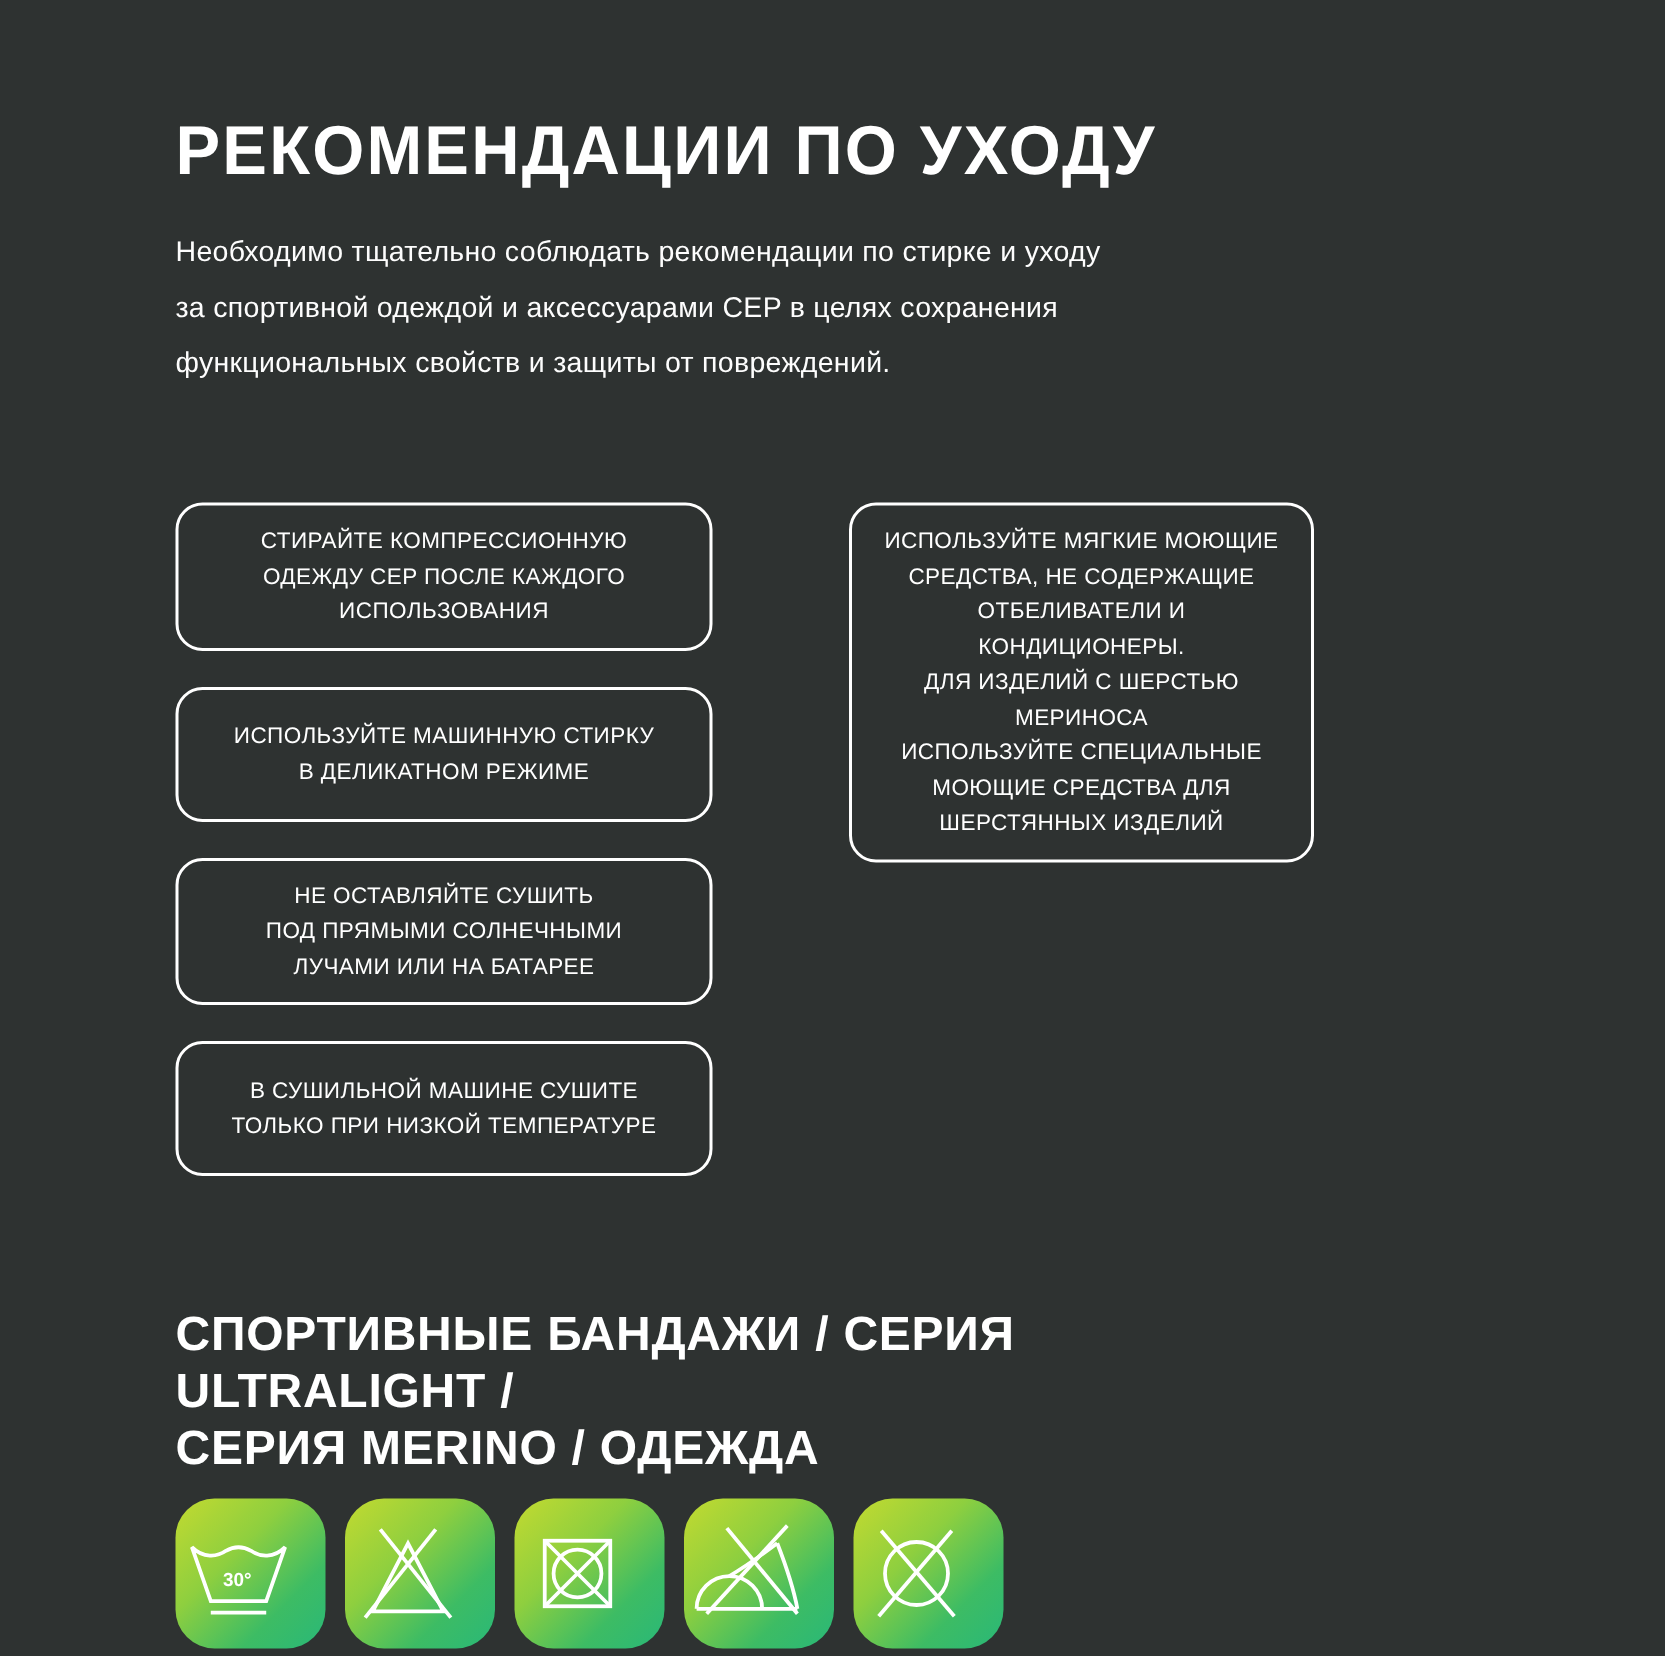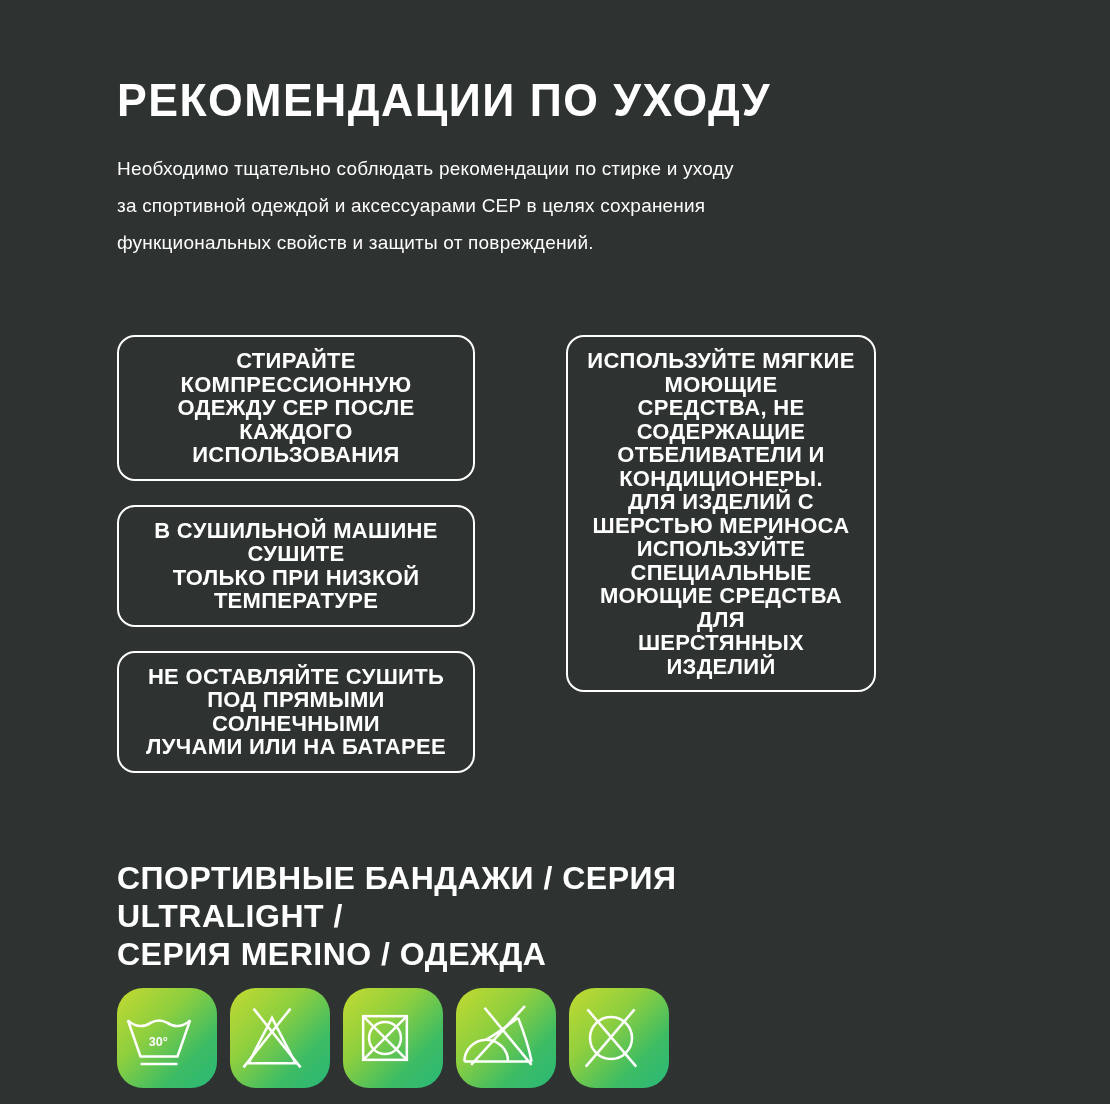--- a/index.html
+++ b/index.html
@@ -49,22 +49,22 @@
     border-radius:18px;
     min-height:90px;
     display:flex;
     align-items:center;
     justify-content:center;
     text-align:center;
     padding:12px 18px;
   }
   .care-box.tall{ min-height:204px;margin-left:48px; }
   .care-box .box-text{
-    font-size:22px;
-    font-weight:700;
+    font-size:15px;
+    font-weight:400;
     line-height:23.5px;
     letter-spacing:0.3px;
     white-space:pre-line;
   }
   .footer-heading{
     margin:86px 0 0 0;
     font-size:32px;
     font-weight:700;
     line-height:38px;
     letter-spacing:0.5px;
@@ -107,27 +107,31 @@
 функциональных свойств и защиты от повреждений.</p>
 
   <div class="boxes">
     <div class="col">
       <div class="care-box">
         <span class="box-text">СТИРАЙТЕ КОМПРЕССИОННУЮ
 ОДЕЖДУ CEP ПОСЛЕ КАЖДОГО
 ИСПОЛЬЗОВАНИЯ</span>
       </div>
       <div class="care-box">
-        <span class="box-text">В СУШИЛЬНОЙ МАШИНЕ СУШИТЕ
-ТОЛЬКО ПРИ НИЗКОЙ ТЕМПЕРАТУРЕ</span>
+        <span class="box-text">ИСПОЛЬЗУЙТЕ МАШИННУЮ СТИРКУ
+В ДЕЛИКАТНОМ РЕЖИМЕ</span>
       </div>
       <div class="care-box">
         <span class="box-text">НЕ ОСТАВЛЯЙТЕ СУШИТЬ
 ПОД ПРЯМЫМИ СОЛНЕЧНЫМИ
 ЛУЧАМИ ИЛИ НА БАТАРЕЕ</span>
+      </div>
+      <div class="care-box">
+        <span class="box-text">В СУШИЛЬНОЙ МАШИНЕ СУШИТЕ
+ТОЛЬКО ПРИ НИЗКОЙ ТЕМПЕРАТУРЕ</span>
       </div>
     </div>
     <div class="col">
       <div class="care-box tall">
         <span class="box-text">ИСПОЛЬЗУЙТЕ МЯГКИЕ МОЮЩИЕ
 СРЕДСТВА, НЕ СОДЕРЖАЩИЕ
 ОТБЕЛИВАТЕЛИ И КОНДИЦИОНЕРЫ.
 ДЛЯ ИЗДЕЛИЙ С ШЕРСТЬЮ МЕРИНОСА
 ИСПОЛЬЗУЙТЕ СПЕЦИАЛЬНЫЕ
 МОЮЩИЕ СРЕДСТВА ДЛЯ

